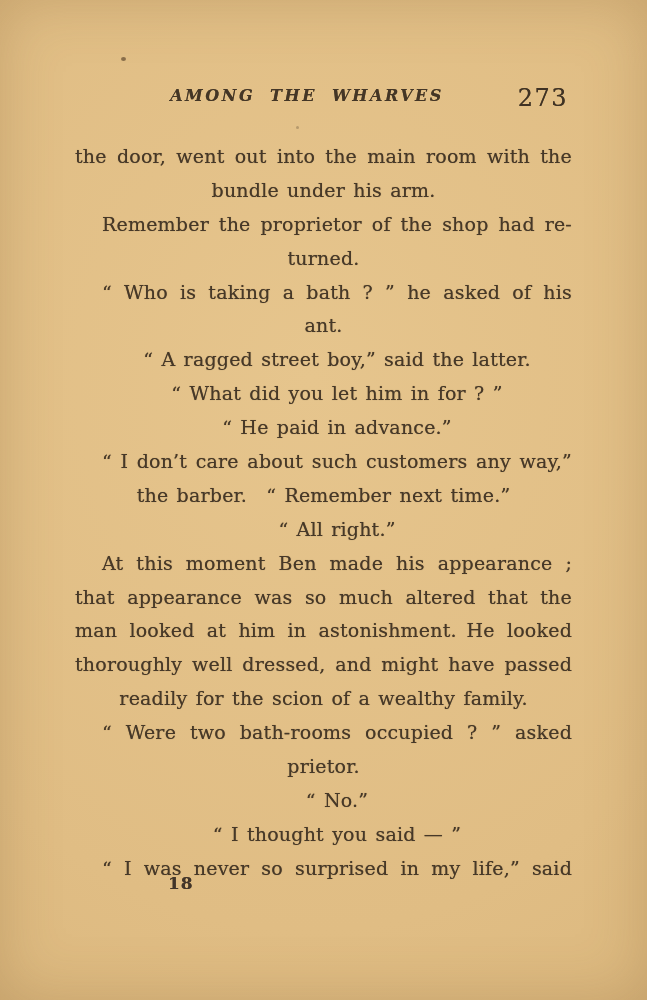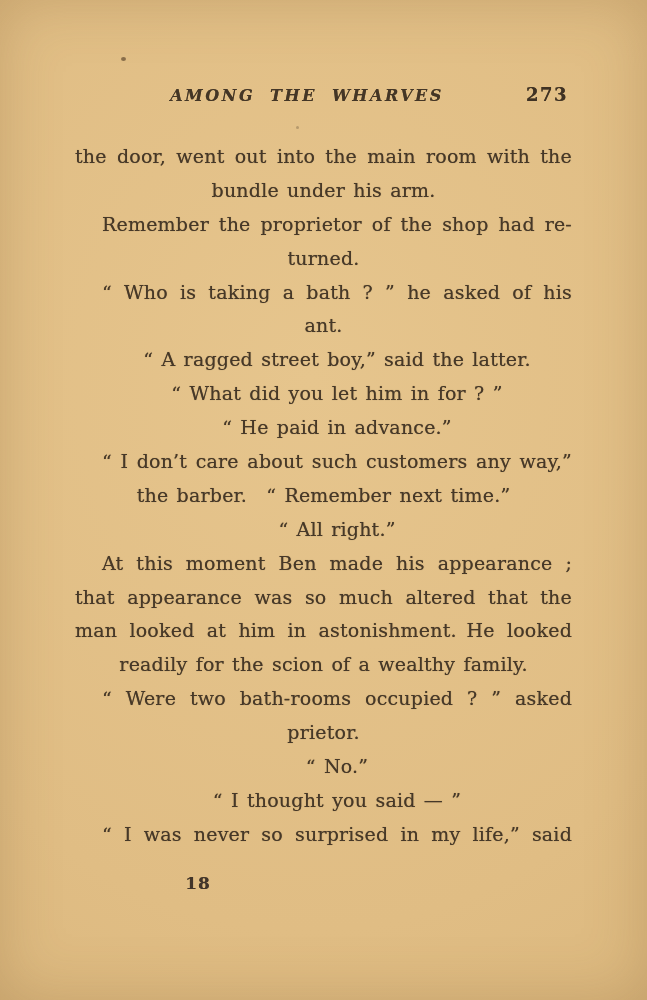--- a/index.html
+++ b/index.html
@@ -20,36 +20,36 @@
   .running-title {
     position:absolute; left:0; right:33px; top:2px;
     text-align:center;
     font-style:italic; font-weight:bold;
     font-size:16px; letter-spacing:2.5px; word-spacing:7px;
     color:#443626;
     text-shadow:0 0 0.6px rgba(60,45,25,0.7);
   }
   .page-number {
     position:absolute; right:4px; top:0;
-    font-weight:bold; font-size:18px; letter-spacing:1.5px;
+    font-weight:normal; font-size:24px; letter-spacing:1.5px;
     color:#3f3224;
     text-shadow:0 0 0.6px rgba(60,45,25,0.7);
   }
   .body-text {
     position:absolute; left:75px; top:140px; width:497px;
     font-size:19px; line-height:33.9px;
     letter-spacing:0.2px; word-spacing:2px;
     text-shadow:0 0 0.7px rgba(60,45,25,0.65);
   }
   .line { height:33.9px; overflow:hidden; text-align:center; }
   .line.justify { text-align:justify; text-align-last:justify; }
   .line.indent { padding-left:27px; }
   .signature {
     position:absolute; left:168px; top:873px; width:60px;
-    text-align:center;
+    text-align:left;
     font-weight:bold; font-size:17px; letter-spacing:1px;
     color:#42352a;
     text-shadow:0 0 0.6px rgba(60,45,25,0.7);
   }
   .speck { position:absolute; border-radius:50%; }
   .speck-1 { left:121px; top:57px; width:5px; height:4px; background:#6a5236; opacity:0.75; }
   .speck-2 { left:296px; top:126px; width:3px; height:3px; background:#8a7352; opacity:0.5; }
 </style>
 </head>
 <body>
@@ -70,20 +70,21 @@
     <div class="line">ant.</div>
     <div class="line indent">“ A ragged street boy,” said the latter.</div>
     <div class="line indent">“ What did you let him in for ? ”</div>
     <div class="line indent">“ He paid in advance.”</div>
     <div class="line justify indent">“ I don’t care about such customers any way,” said</div>
     <div class="line">the barber. “ Remember next time.”</div>
     <div class="line indent">“ All right.”</div>
     <div class="line justify indent">At this moment Ben made his appearance ; but</div>
     <div class="line justify">that appearance was so much altered that the young</div>
     <div class="line justify">man looked at him in astonishment. He looked</div>
+    <div class="line justify">thoroughly well dressed, and might have passed</div>
     <div class="line">readily for the scion of a wealthy family.</div>
     <div class="line justify indent">“ Were two bath-rooms occupied ? ” asked the pro-</div>
     <div class="line">prietor.</div>
     <div class="line indent">“ No.”</div>
     <div class="line indent">“ I thought you said — ”</div>
     <div class="line justify indent">“ I was never so surprised in my life,” said the</div>
   </div>
 
   <div class="signature">18</div>
 

